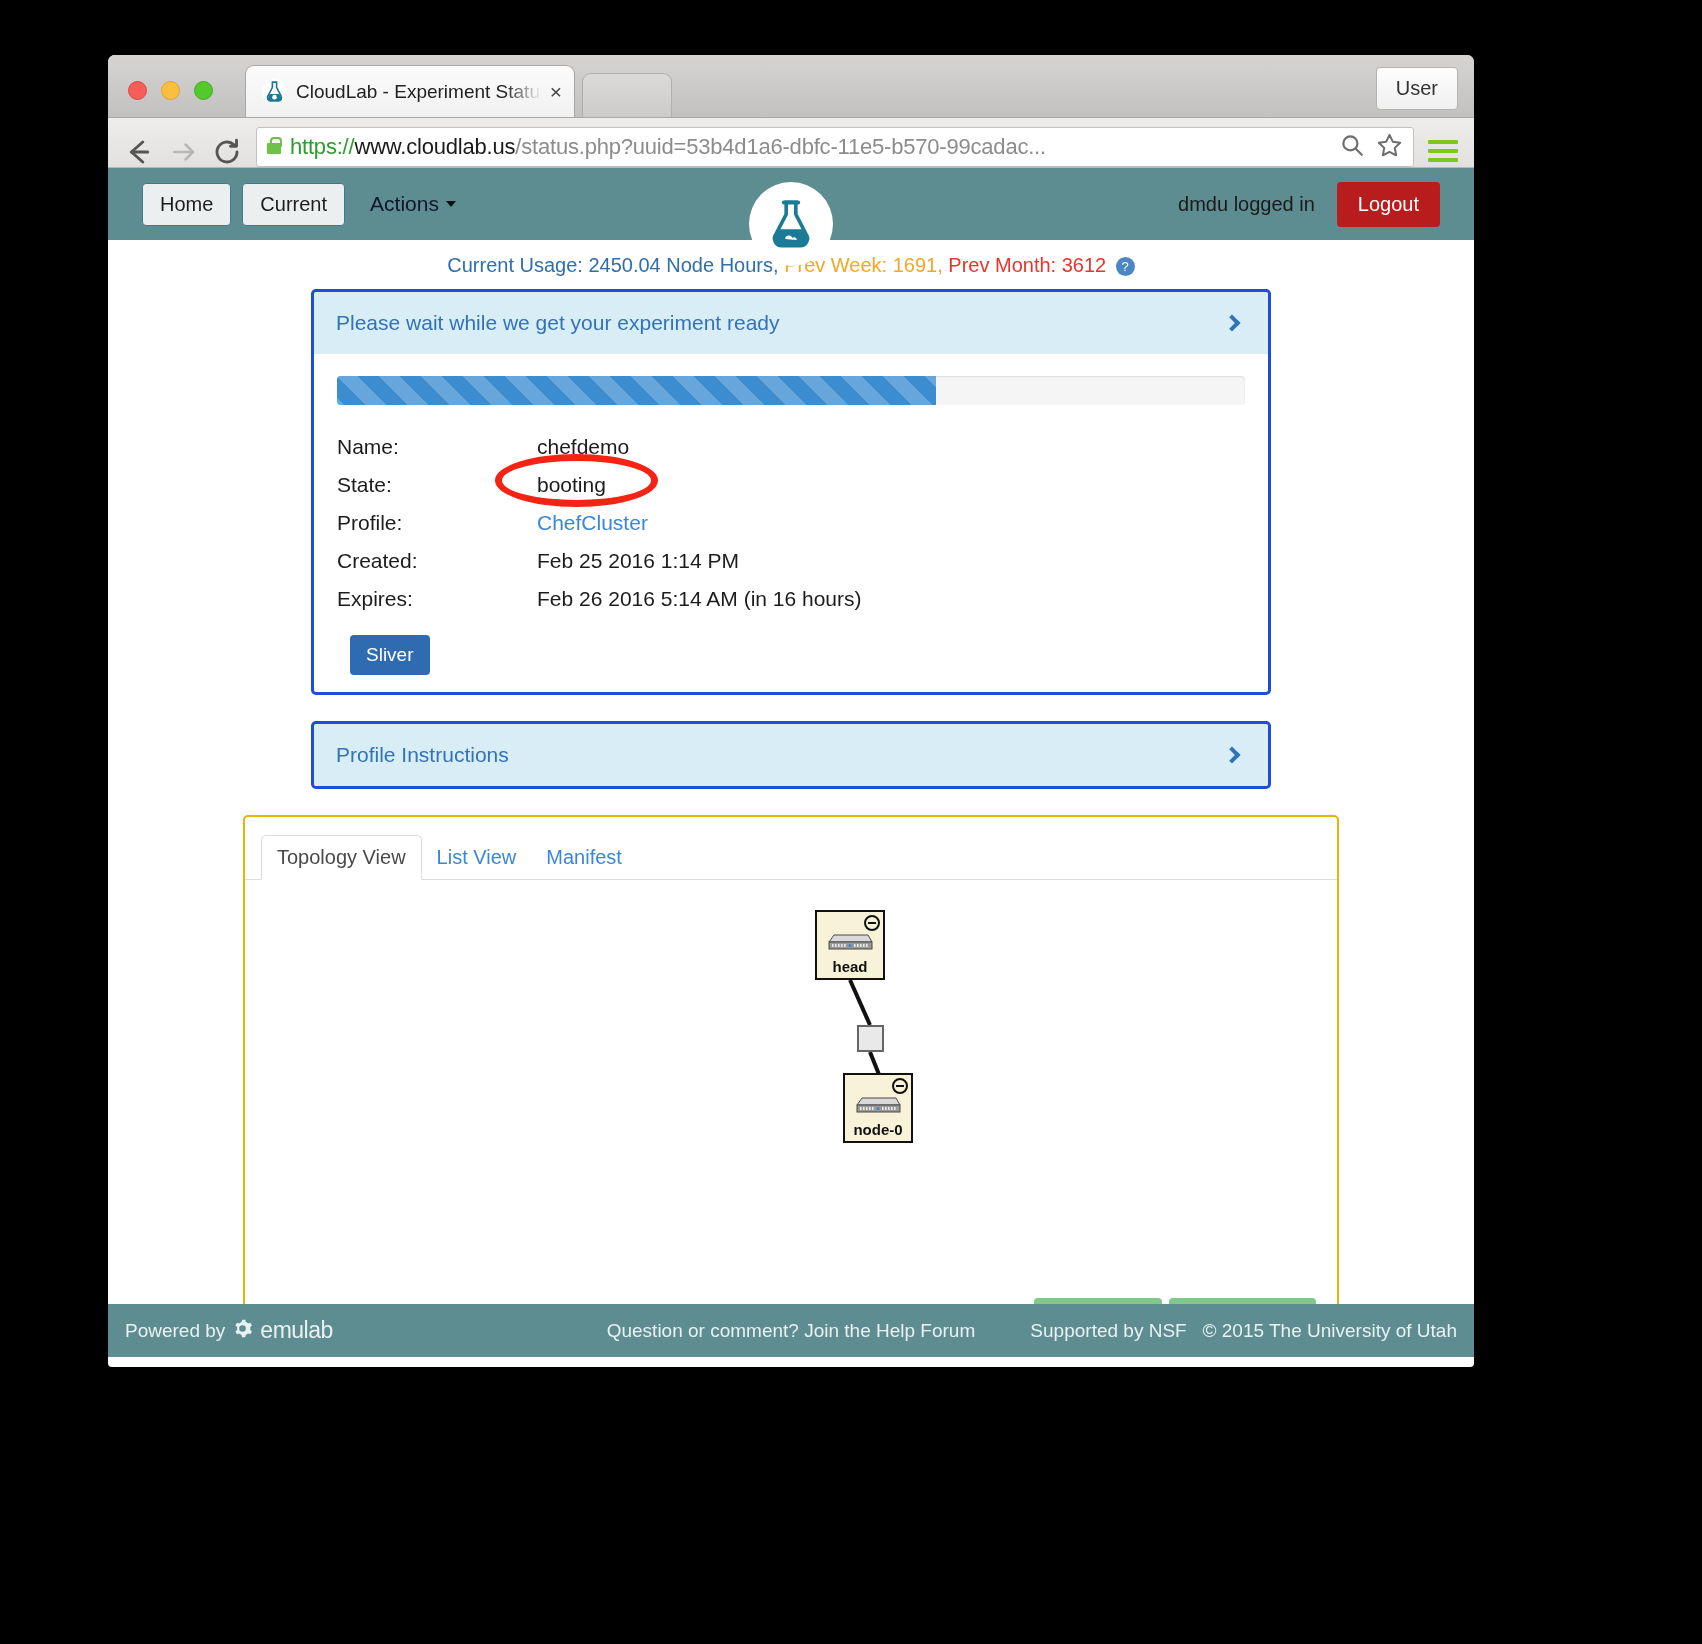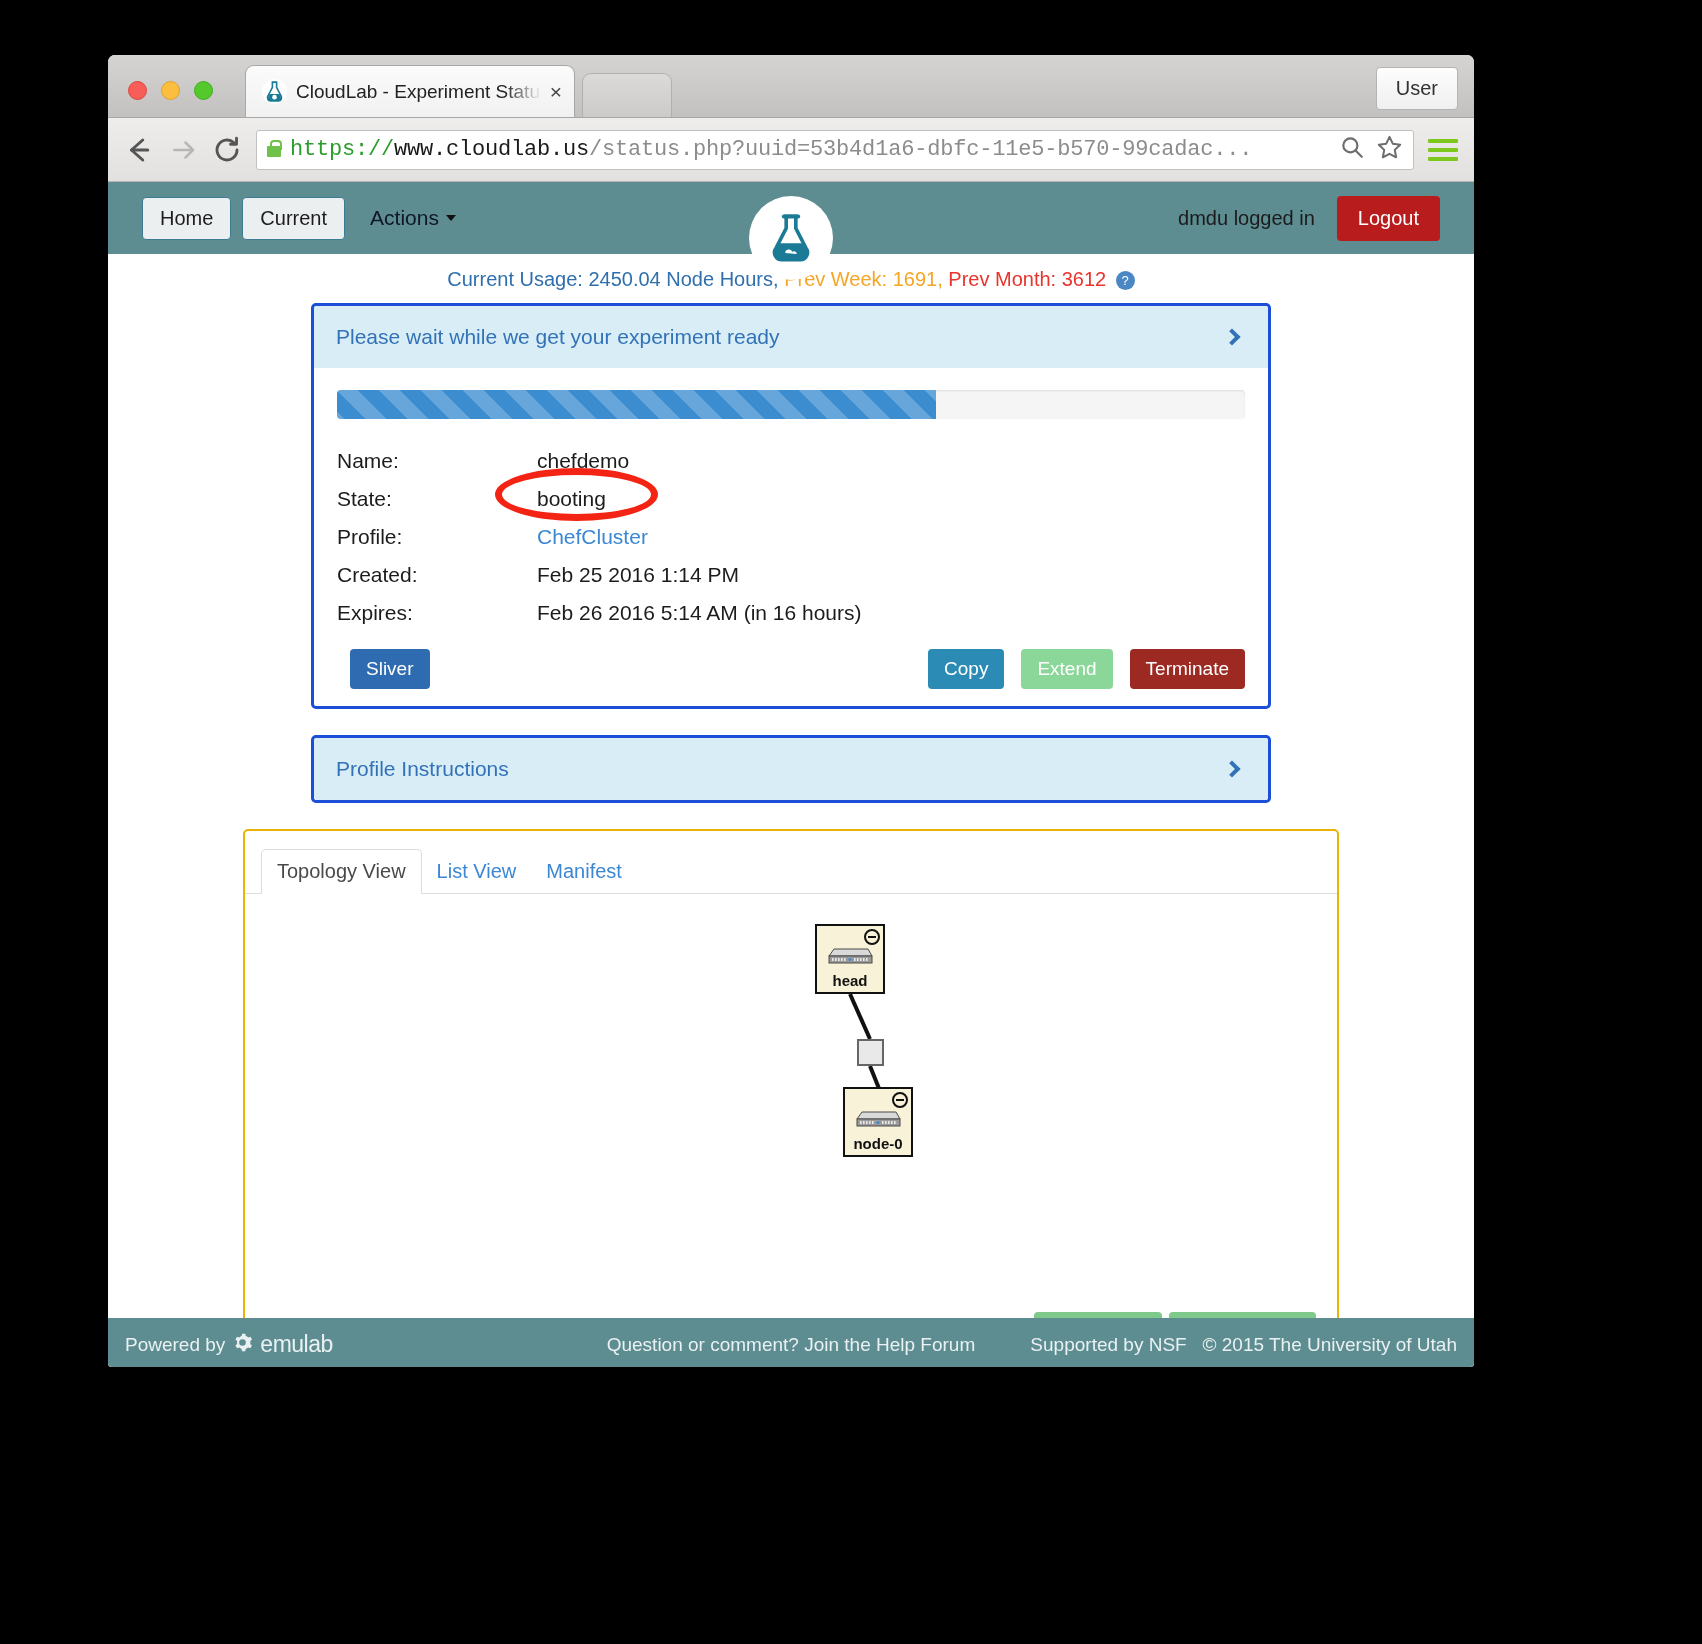--- a/index.html
+++ b/index.html
@@ -61,26 +61,25 @@
   #user-btn {
     position:absolute; right:16px; top:12px;
     padding:9px 19px;
     background:linear-gradient(#fdfdfd,#f0f0f0);
     border:1px solid #b6b4b2; border-radius:4px;
     font-size:20px; color:#333;
   }
 
   
   #toolbar {
-    height:64px;
+    height:50px;
     background:linear-gradient(#eeedec,#e2e1e0);
     border-bottom:1px solid #b8b6b4;
-    display:flex; align-items:center; padding:0 16px;
+    display:flex; align-items:flex-end; padding:0 16px;
     gap:14px;
-    font-family:Liberation Mono, monospace;
   }
   .navbtn { width:30px; height:30px; flex:0 0 auto; }
   #omnibox {
     flex:1 1 auto; height:40px;
     background:#fff; border:1px solid #c3c1bf; border-radius:3px;
     display:flex; align-items:center; padding:0 10px; gap:9px;
     position:relative;
   }
   .lock {
     width:14px; height:11px; background:#6ec24a; border-radius:1px;
@@ -373,25 +372,20 @@
             </tr>
             <tr>
               <td class="lbl">Expires:</td>
               <td class="val">Feb 26 2016 5:14 AM (in 16 hours)</td>
             </tr>
           </tbody>
             </table>
 
           <div id="btnrow">
             <span class="btn btn-sliver">Sliver</span>
-            <span class="right">
-              <span class="btn btn-copy">Copy</span>
-              <span class="btn btn-extend">Extend</span>
-              <span class="btn btn-terminate">Terminate</span>
-            </span>
           </div>
         </div>
       </div>
 
       <div class="panel" style="margin-top:26px">
         <div class="panel-head" style="border-radius:4px">
           <span>Profile Instructions</span>
           <span class="chev"></span>
         </div>
       </div>

